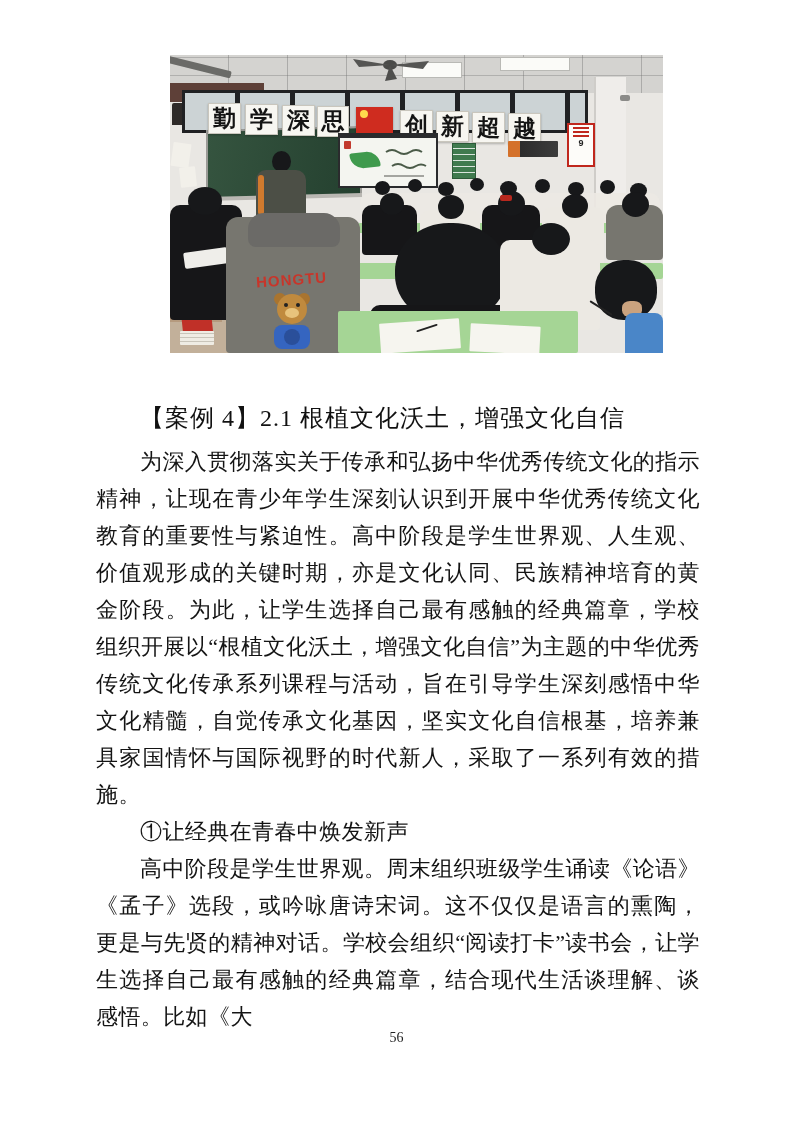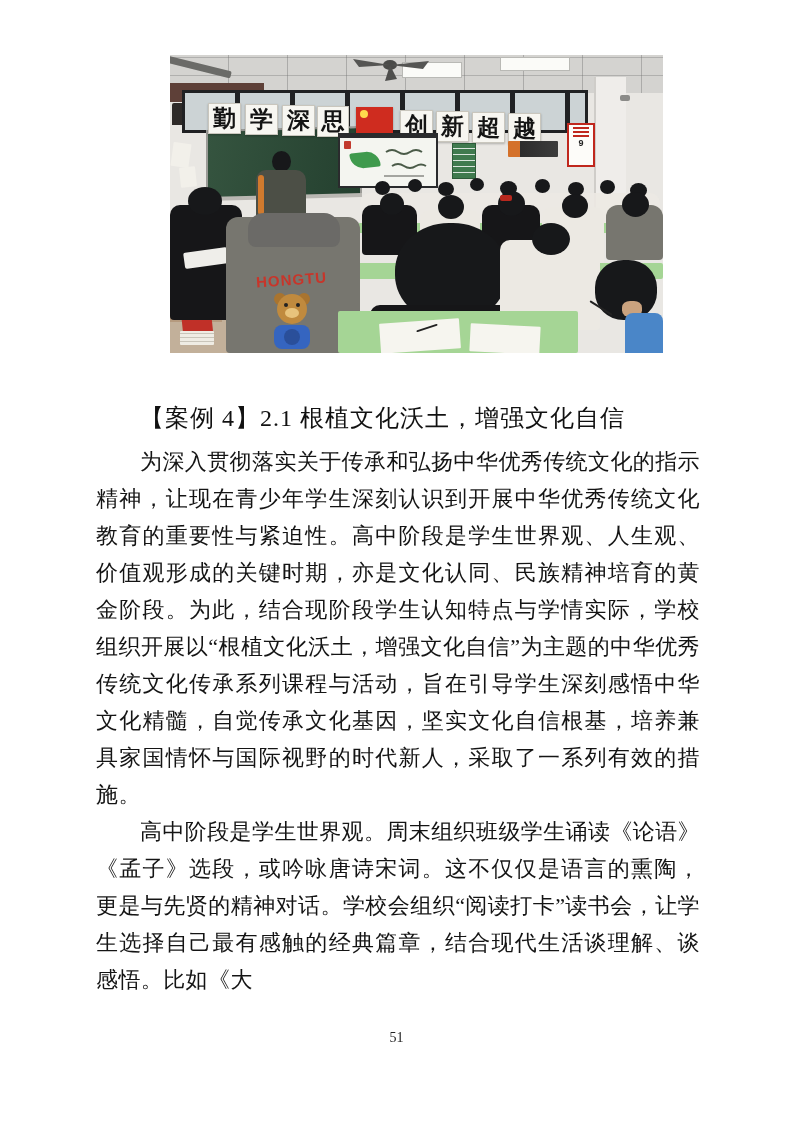--- a/index.html
+++ b/index.html
@@ -260,19 +260,20 @@
     <div class="ph pen" style="left:246px;top:272px;width:22px;transform:rotate(-18deg);"></div>
 
     <div class="ph paper" style="left:2px;top:88px;width:18px;height:24px;transform:rotate(8deg);background:#f2f0ea;"></div>
     <div class="ph paper" style="left:10px;top:112px;width:16px;height:20px;transform:rotate(-6deg);background:#f2f0ea;"></div>
   </div>
 
 
   <div class="heading">【案例 4】2.1 根植文化沃土，增强文化自信</div>
 
   <div class="textblock">
-    <p>为深入贯彻落实关于传承和弘扬中华优秀传统文化的指示精神，让现在青少年学生深刻认识到开展中华优秀传统文化教育的重要性与紧迫性。高中阶段是学生世界观、人生观、价值观形成的关键时期，亦是文化认同、民族精神培育的黄金阶段。为此，结合现阶段学生认知特点与学情实际，学校组织开展以“根植文化沃土，增强文化自信”为主题的中华优秀传统文化传承系列课程与活动，旨在引导学生深刻感悟中华文化精髓，自觉传承文化基因，坚实文化自信根基，培养兼具家国情怀与国际视野的时代新人，采取了一系列有效的措施。</p>
+    <p>为深入贯彻落实关于传承和弘扬中华优秀传统文化的指示精神，让现在青少年学生深刻认识到开展中华优秀传统文化教育的重要性与紧迫性。高中阶段是学生世界观、人生观、价值观形成的关键时期，亦是文化认同、民族精神培育的黄金阶段。为此，让学生选择自己最有感触的经典篇章，学校组织开展以“根植文化沃土，增强文化自信”为主题的中华优秀传统文化传承系列课程与活动，旨在引导学生深刻感悟中华文化精髓，自觉传承文化基因，坚实文化自信根基，培养兼具家国情怀与国际视野的时代新人，采取了一系列有效的措施。</p>
+    <p>①让经典在青春中焕发新声</p>
     <p>高中阶段是学生世界观。周末组织班级学生诵读《论语》《孟子》选段，或吟咏唐诗宋词。这不仅仅是语言的熏陶，更是与先贤的精神对话。学校会组织“阅读打卡”读书会，让学生选择自己最有感触的经典篇章，结合现代生活谈理解、谈感悟。比如《大</p>
   </div>
 
-  <div class="pagenum">51</div>
+  <div class="pagenum">56</div>
 
 </div>
 
 </body></html>

